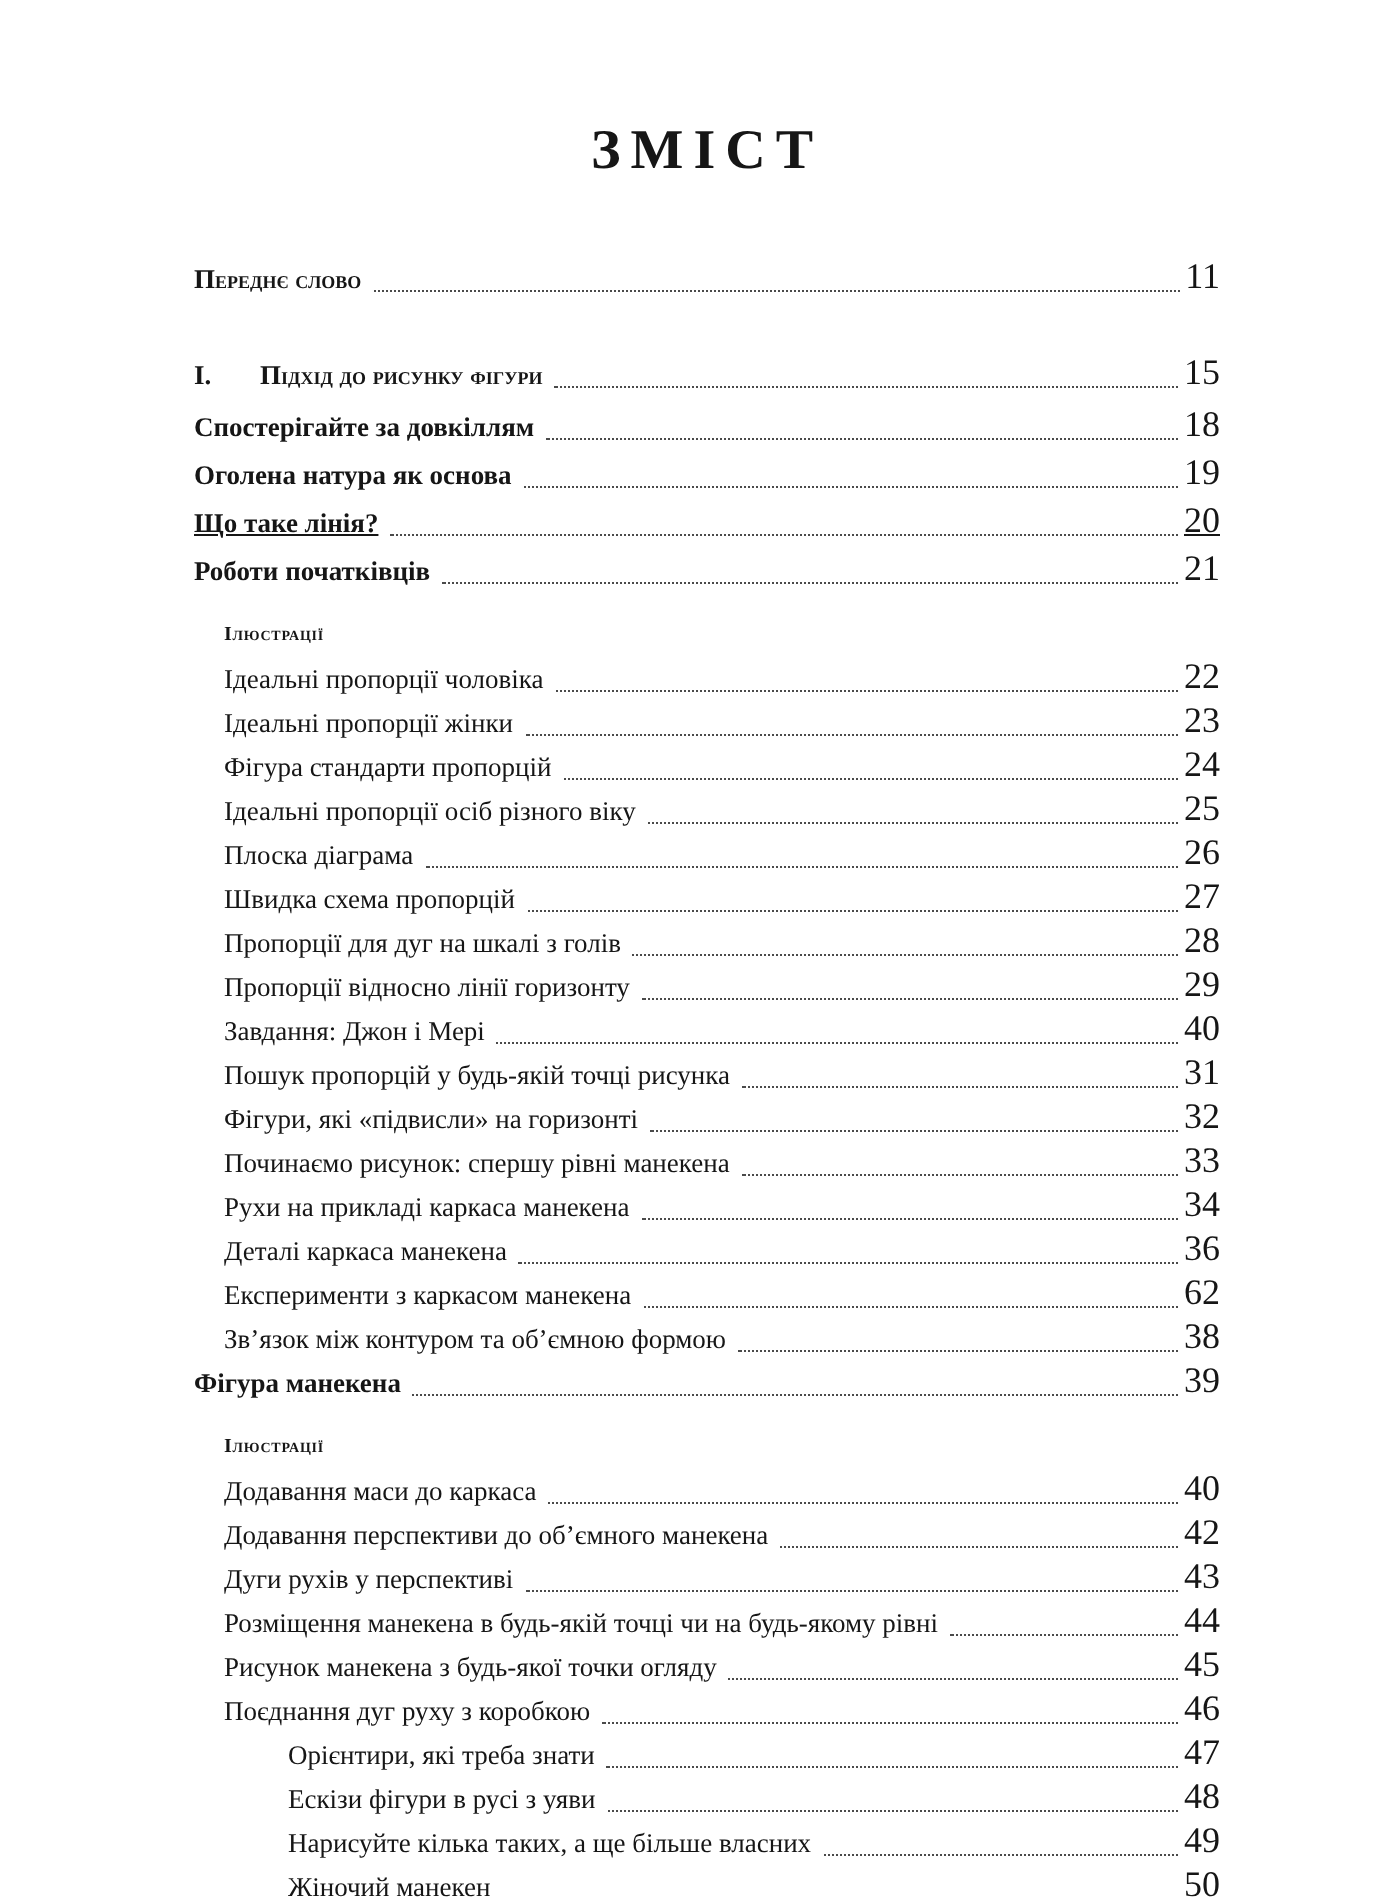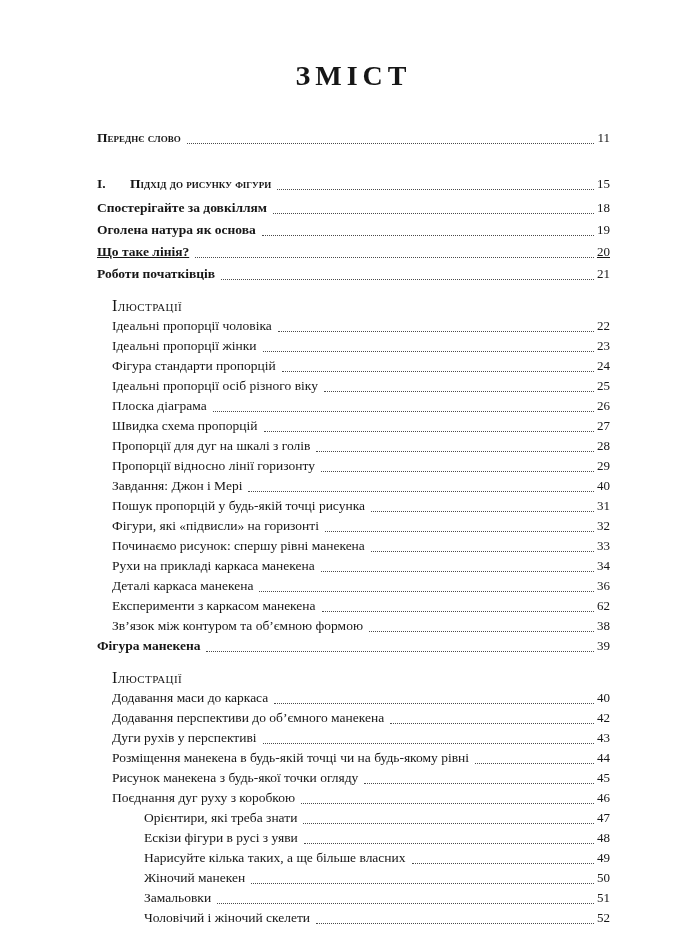--- a/index.html
+++ b/index.html
@@ -32,29 +32,29 @@
   .leader {
     flex: 1 1 auto;
     min-width: 12px;
     border-bottom: 1px dotted #4a4a4a;
     align-self: flex-end;
     margin: 0 3px 4px 6px;
   }
   .pagenum {
     font-style: normal;
     font-weight: 400;
-    font-size: 13px;
+    font-size: 18px;
     flex: none;
   }
   .num { display: inline-block; width: 33px; flex: none; }
   .indent-1 { padding-left: 15px; }
   .indent-2 { padding-left: 47px; }
   .style-bold .label { font-weight: 700; }
   .style-bold-sc .label, .style-bold-sc .num { font-weight: 700; font-variant: small-caps; }
-  .style-label-sc .label { font-variant: small-caps; font-size: 16px; letter-spacing: 0.4px; }
+  .style-label-sc .label { font-variant: small-caps; font-size: 10px; letter-spacing: 0.4px; font-weight: bold; }
   .style-italic .label { }
 </style>
 </head>
 <body>
 
 <div class="page">
   <h1 class="title">ЗМІСТ</h1>
   <div class="toc">
       <div class="row style-bold-sc indent-0">
 

